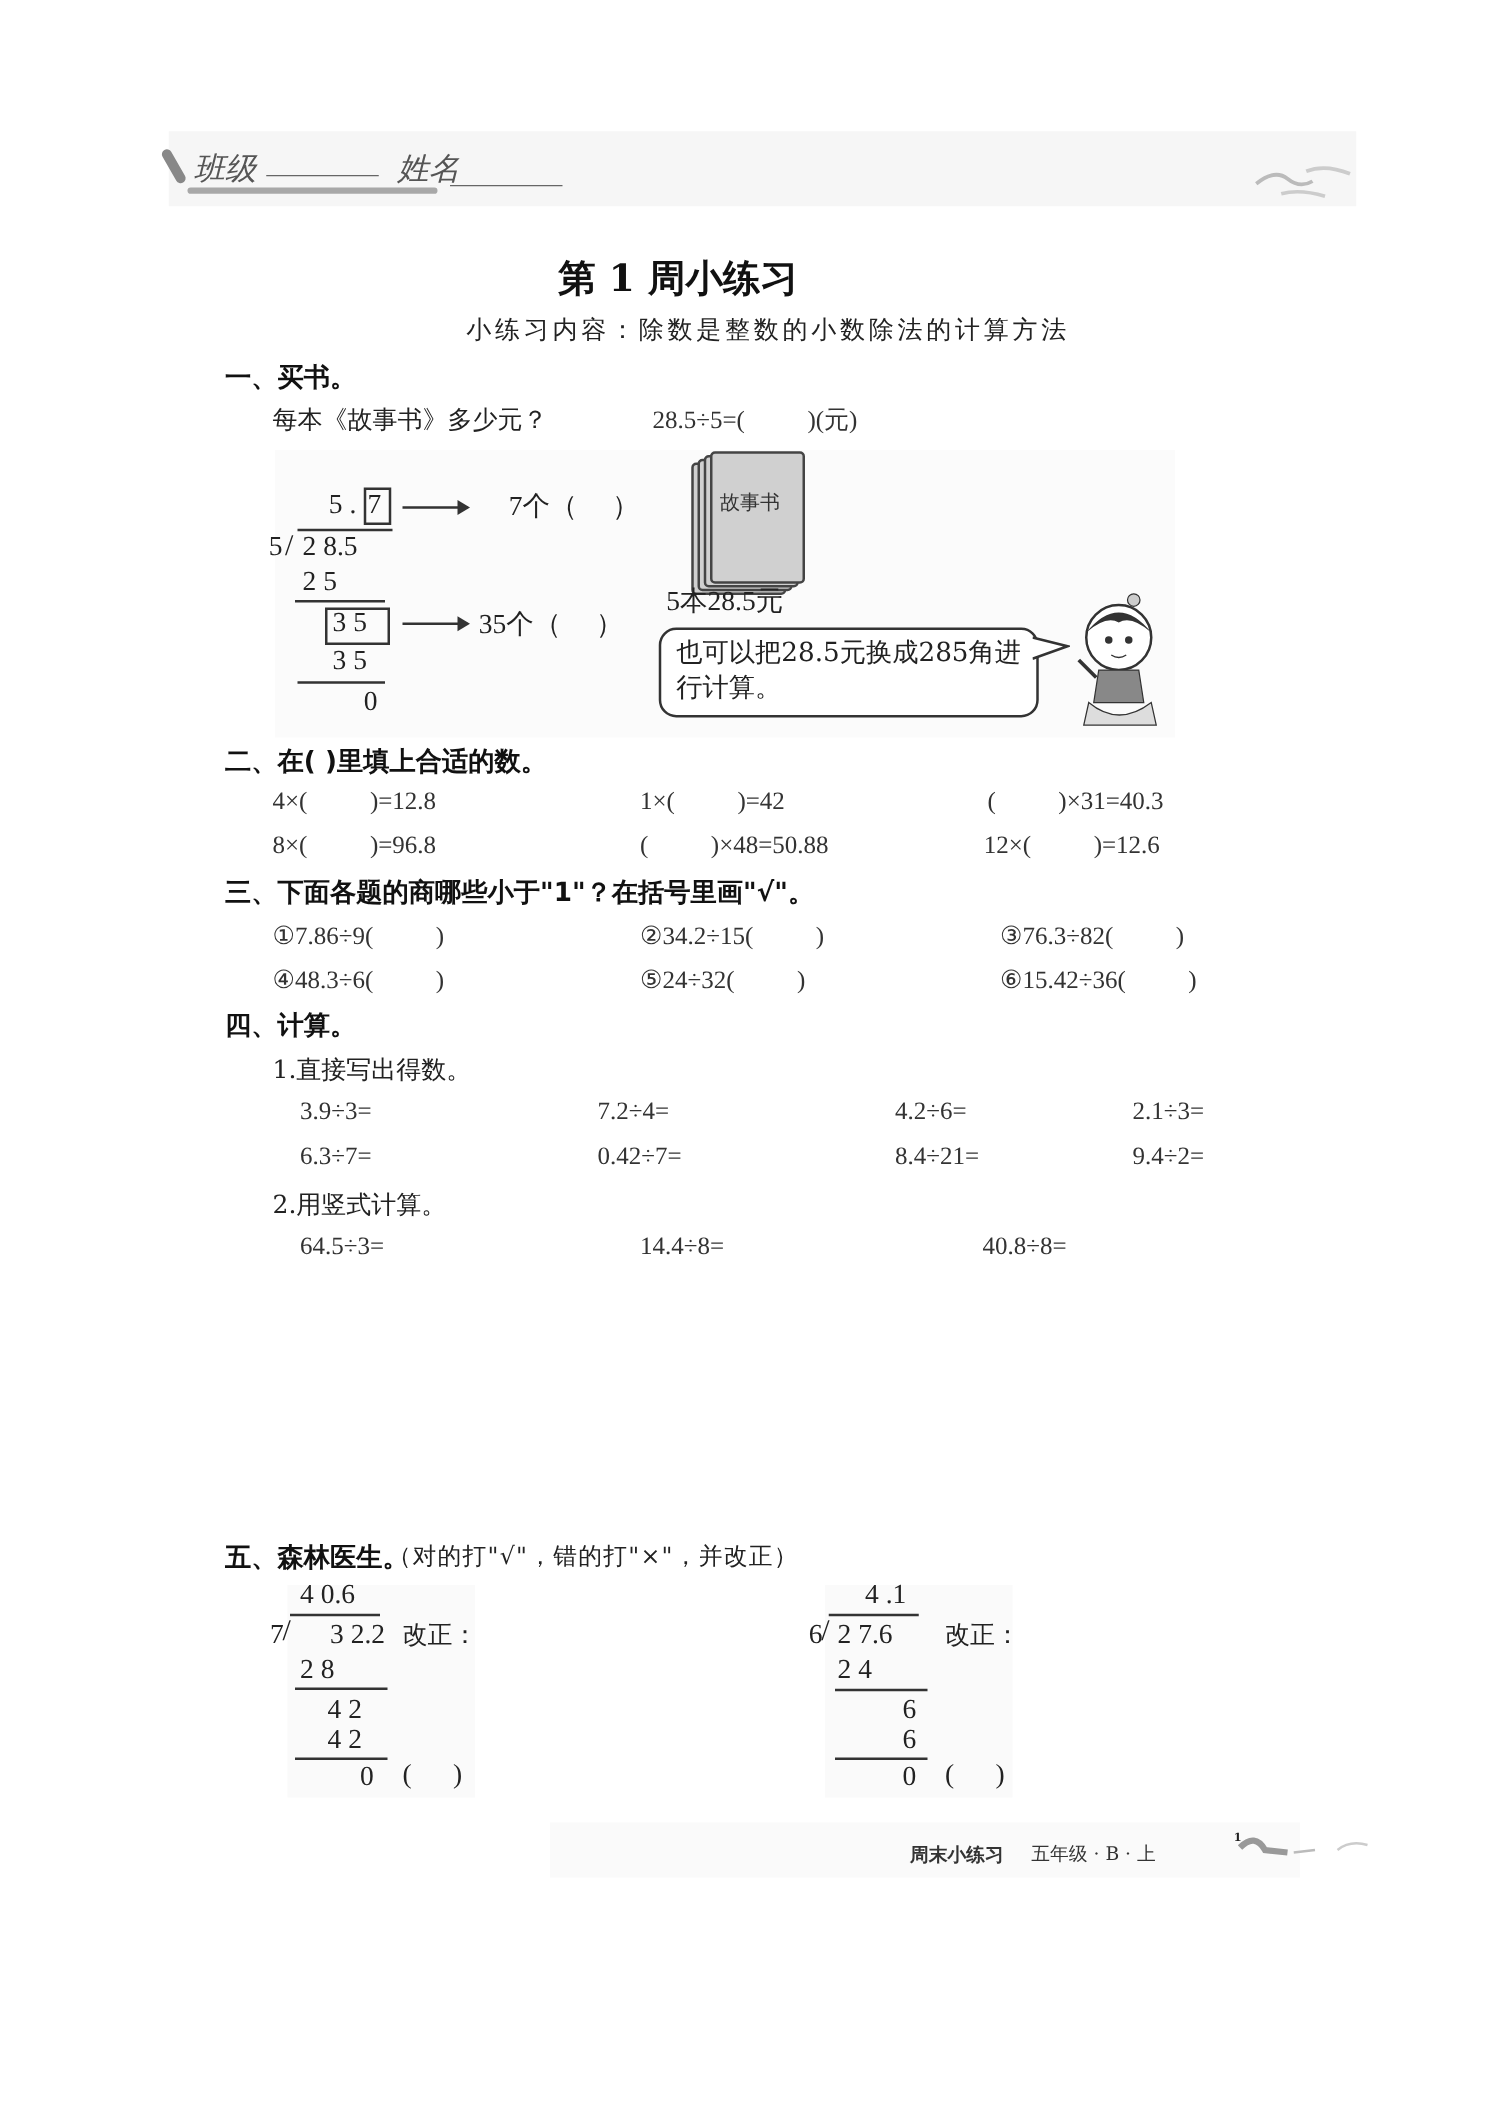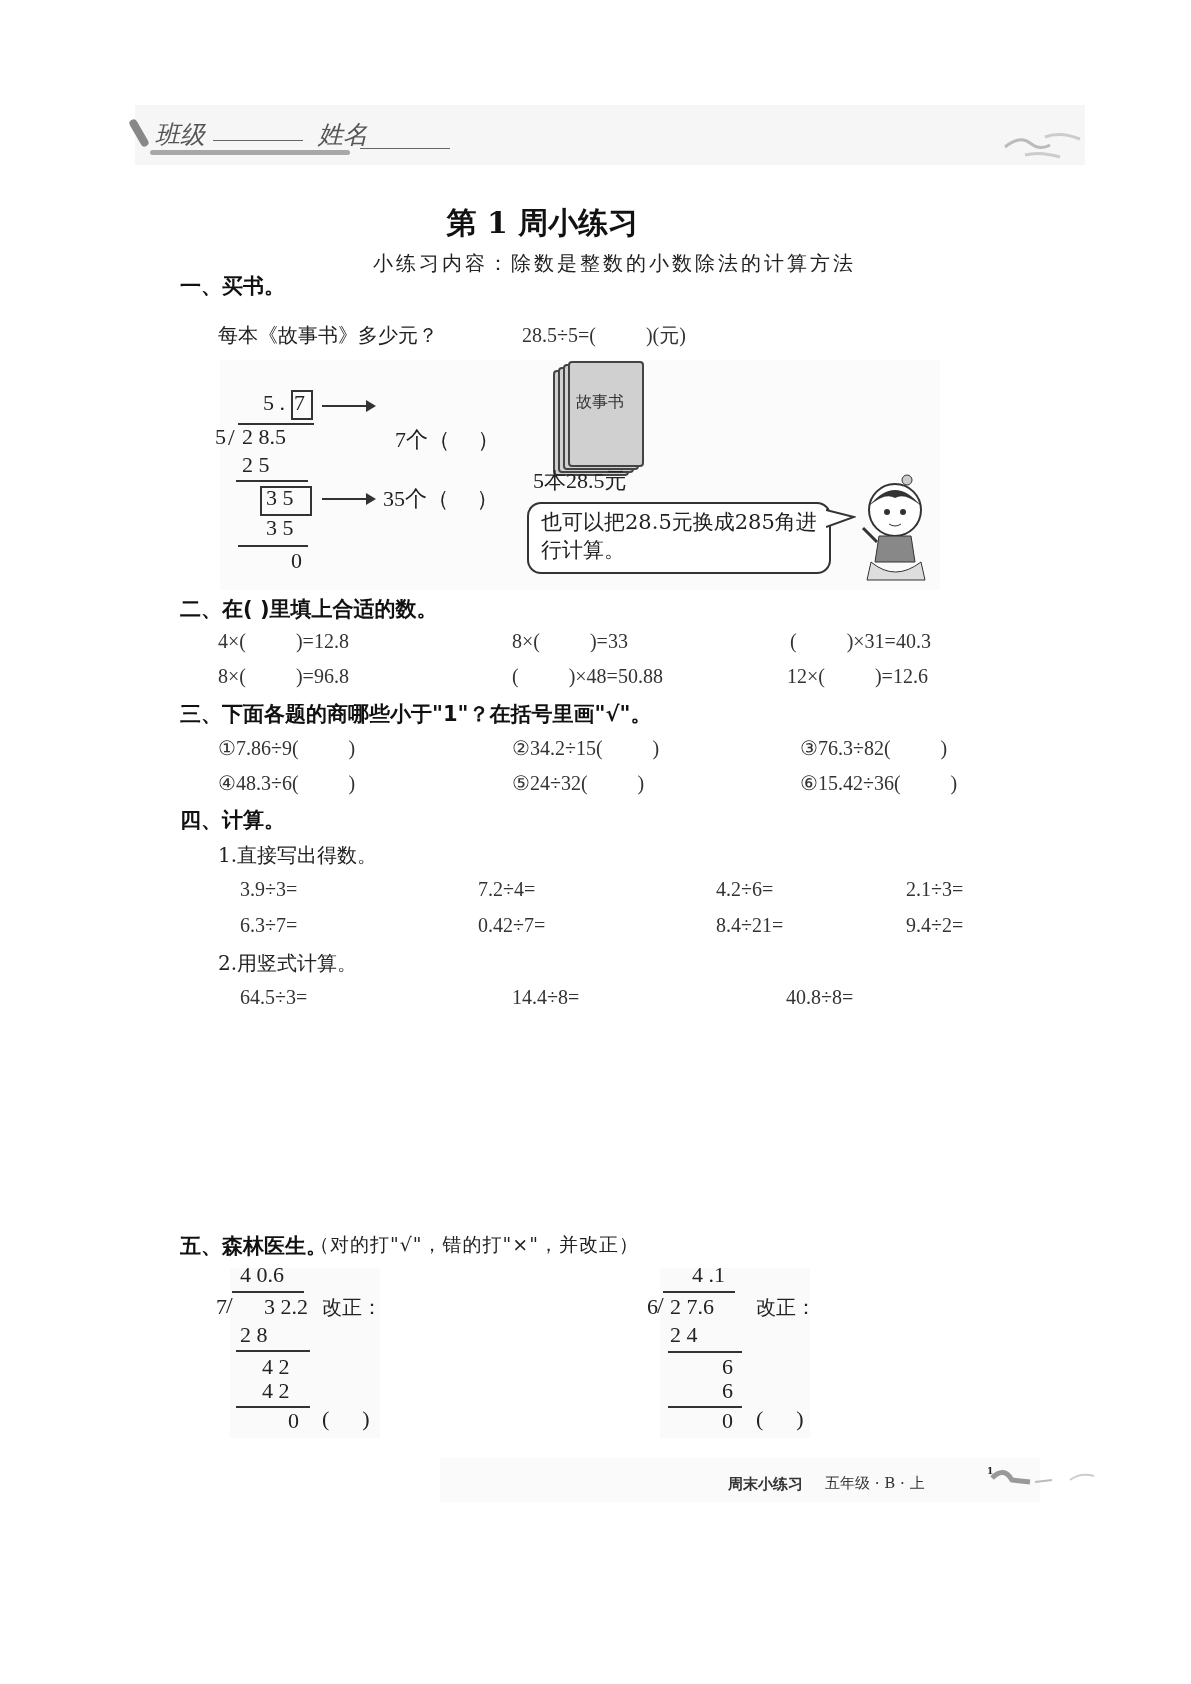--- a/index.html
+++ b/index.html
@@ -38,21 +38,21 @@
 <div class="abs blank" style="left:360px;top:148px;width:90px;"></div>
 <svg class="abs" style="left:1000px;top:125px;" width="90" height="40">
   <path d="M5 22 Q20 10 30 18 T50 20" stroke="#bbb" stroke-width="3" fill="none"></path>
   <path d="M45 12 Q60 6 80 14" stroke="#ccc" stroke-width="3" fill="none"></path>
   <path d="M25 30 Q40 26 60 32" stroke="#ccc" stroke-width="3" fill="none"></path>
 </svg>
 
 <div class="abs title" style="left:0;width:1085px;text-align:center;top:203px;">第 1 周小练习</div>
 <div class="abs subtitle" style="left:373px;top:250px;">小练习内容：除数是整数的小数除法的计算方法</div>
 
-<div class="abs sec" style="left:180px;top:272px;font-family:Liberation Mono, monospace;">一、买书。</div>
+<div class="abs sec" style="left:180px;top:288px;font-family:Liberation Mono, monospace;">一、买书。</div>
 <div class="abs txt" style="left:218px;top:322px;">每本《故事书》多少元？</div>
 <div class="abs q" style="left:522px;top:322px;">28.5÷5=(          )(元)</div>
 <div class="abs" style="left:640px;top:322px;width:110px;height:26px;"></div>
 
 <div class="illus-bg"></div>
 
 <div class="abs ld" style="left:263px;top:390px;">5 .</div>
 <div class="box" style="left:291px;top:390px;width:18px;height:26px;"></div>
 <div class="abs ld" style="left:294px;top:390px;">7</div>
 <div class="hr" style="left:238px;top:423px;width:76px;"></div>
@@ -61,21 +61,21 @@
 <div class="abs ld" style="left:242px;top:424px;">2 8.5</div>
 <div class="abs ld" style="left:242px;top:452px;">2 5</div>
 <div class="hr" style="left:236px;top:480px;width:72px;"></div>
 <div class="box" style="left:260px;top:486px;width:48px;height:26px;"></div>
 <div class="abs ld" style="left:266px;top:485px;">3 5</div>
 <div class="abs ld" style="left:266px;top:515px;">3 5</div>
 <div class="hr" style="left:238px;top:545px;width:70px;"></div>
 <div class="abs ld" style="left:291px;top:548px;">0</div>
 
 <div class="arrow" style="left:322px;top:405px;width:52px;"></div>
-<div class="abs ld" style="left:395px;top:390px;margin-top:35px;">7个（     ）</div>
+<div class="abs ld" style="left:407px;top:390px;">7个（     ）</div>
 <div class="arrow" style="left:322px;top:498px;width:52px;"></div>
 <div class="abs ld" style="left:383px;top:484px;">35个（     ）</div>
 
 <div class="book" style="left:553px;top:370px;"></div>
 <div class="book" style="left:558px;top:367px;"></div>
 <div class="book" style="left:563px;top:364px;"></div>
 <div class="book" style="left:568px;top:361px;"></div>
 <div class="abs" style="left:576px;top:392px;font-size:16px;color:#333;">故事书</div>
 <div class="abs ld" style="left:533px;top:466px;">5本28.5元</div>
 
@@ -93,21 +93,21 @@
   <circle cx="42" cy="42" r="3" fill="#333"></circle>
     <circle cx="58" cy="42" r="3" fill="#333"></circle>
   <path d="M44 54 Q50 58 56 54" stroke="#333" fill="none"></path>
   <path d="M34 66 L66 66 L70 92 L30 92Z" fill="#888" stroke="#333"></path>
   <path d="M26 92 Q50 112 76 92 L80 110 L22 110Z" fill="#ddd" stroke="#333"></path>
   <path d="M32 72 L18 58" stroke="#333" stroke-width="3"></path>
 </svg>
 
 <div class="abs sec" style="left:180px;top:595px;">二、在(      )里填上合适的数。</div>
 <div class="abs q" style="left:218px;top:630px;">4×(          )=12.8</div>
-<div class="abs q" style="left:512px;top:630px;">8×(          )=33</div>
+<div class="abs q" style="left:512px;top:630px;">1×(          )=42</div>
 <div class="abs q" style="left:790px;top:630px;">(          )×31=40.3</div>
 <div class="abs q" style="left:218px;top:665px;">8×(          )=96.8</div>
 <div class="abs q" style="left:512px;top:665px;">(          )×48=50.88</div>
 <div class="abs q" style="left:787px;top:665px;">12×(          )=12.6</div>
 
 <div class="abs sec" style="left:180px;top:700px;">三、下面各题的商哪些小于"1"？在括号里画"√"。</div>
 <div class="abs q" style="left:218px;top:736px;">①7.86÷9(          )</div>
 <div class="abs q" style="left:512px;top:736px;">②34.2÷15(          )</div>
 <div class="abs q" style="left:800px;top:736px;">③76.3÷82(          )</div>
 <div class="abs q" style="left:218px;top:771px;">④48.3÷6(          )</div>

